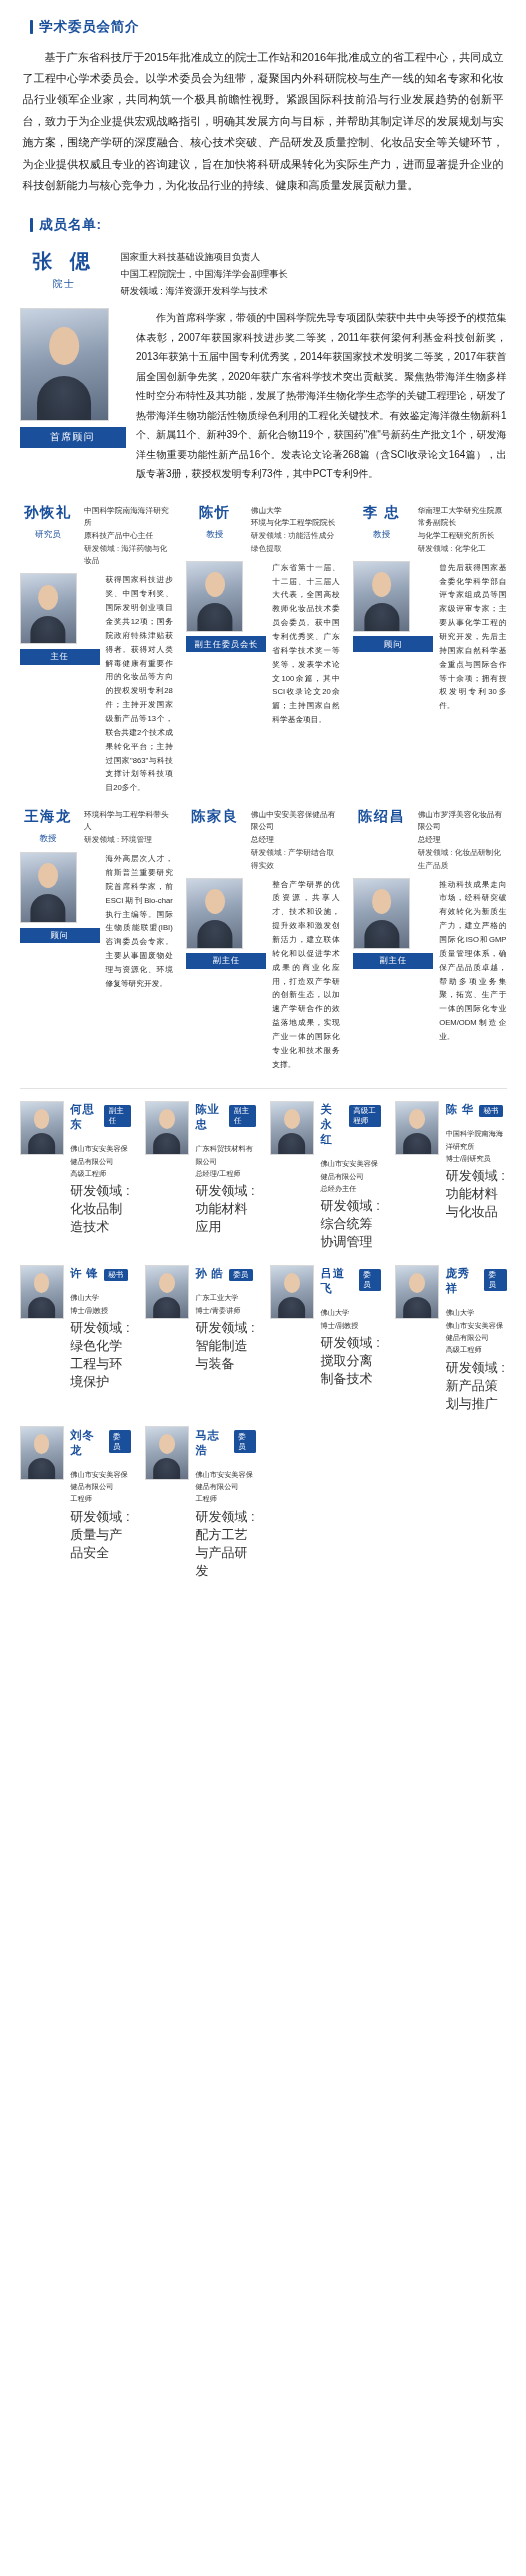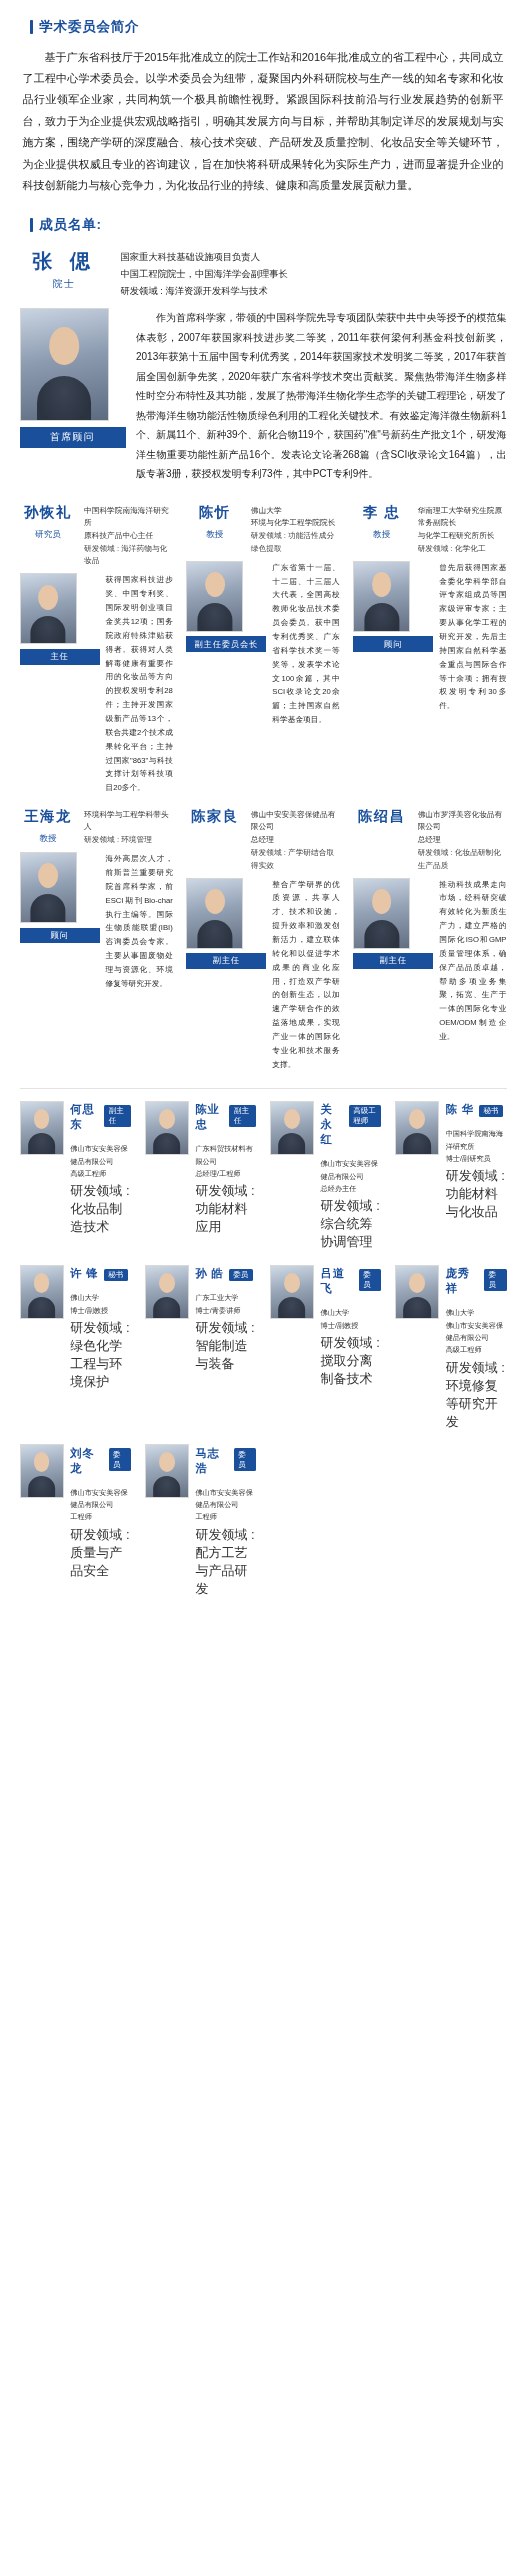--- a/index.html
+++ b/index.html
@@ -407,21 +407,21 @@
       <div class="mini-info">
         <div class="mini-top">
           <span class="mini-name">庞秀祥</span>
           <span class="mini-role">委员</span>
         </div>
         <div class="mini-lines">
           <div>佛山大学</div>
           <div>佛山市安安美容保健品有限公司</div>
           <div>高级工程师</div>
         </div>
-        <div class="mini-field">研发领域 : 环境修复等研究开发</div>
+        <div class="mini-field">研发领域 : 新产品策划与推广</div>
       </div>
     </div>
 
     <div class="mini">
       <div class="mini-photo"></div>
       <div class="mini-info">
         <div class="mini-top">
           <span class="mini-name">刘冬龙</span>
           <span class="mini-role">委员</span>
         </div>

